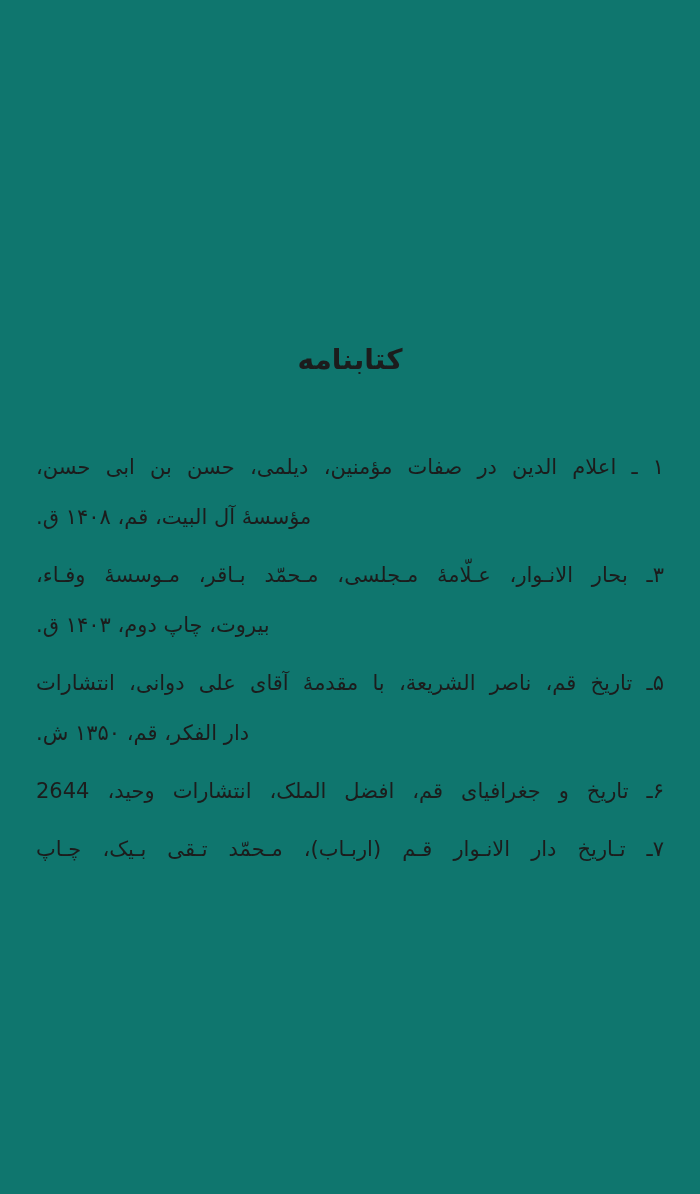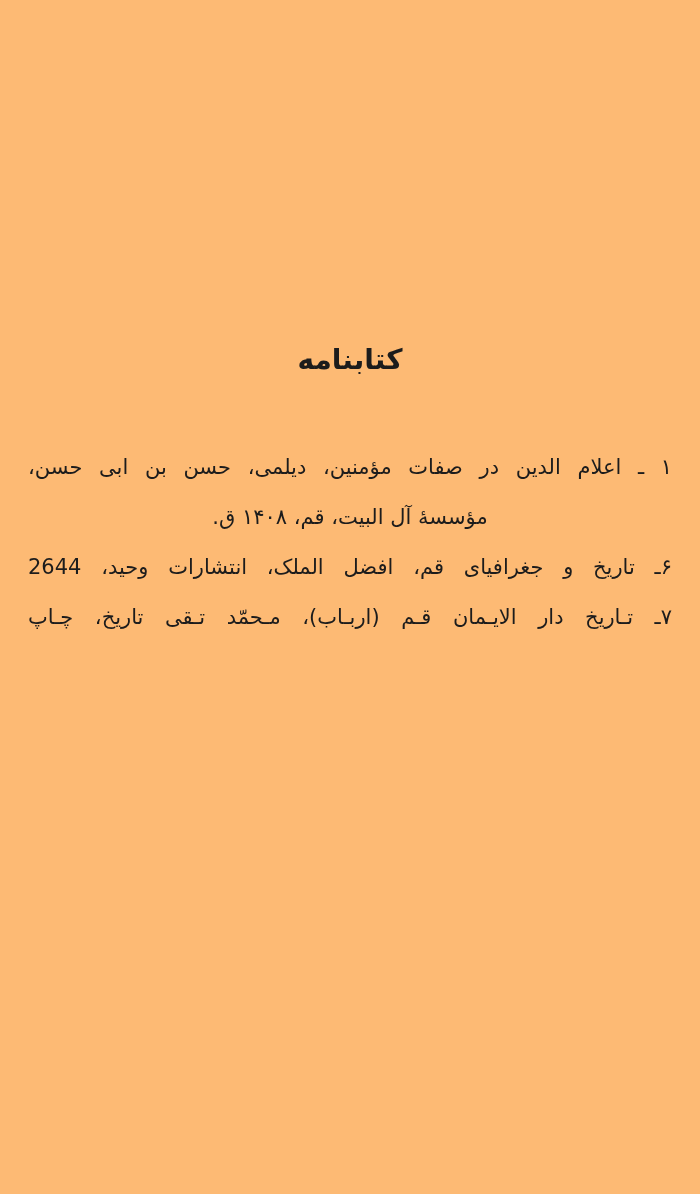--- a/index.html
+++ b/index.html
@@ -5,77 +5,85 @@
   html, body {
     margin: 0;
     padding: 0;
     background: #ffffff;
   }
   .page {
     position: relative;
     width: 700px;
     height: 1194px;
     margin: 0 auto;
-    background: #fdba74;
+    background: #0f766e;
     box-sizing: border-box;
     padding: 338px 28px 0 28px;
     font-family: "DejaVu Sans", sans-serif;
     color: #1c1c1c;
     direction: rtl;
     overflow: hidden;
   }
   .title {
     margin: 0;
     text-align: center;
     font-size: 28px;
     line-height: 44px;
     font-weight: bold;
     letter-spacing: 0;
   }
   .entries {
     margin-top: 60px;
   }
   .entry {
-    margin: 0;
+    margin: 8px;
   }
   .line {
     direction: rtl;
     font-size: 21px;
     line-height: 50px;
     white-space: normal;
   }
   .line.first {
     text-align: justify;
     text-align-last: justify;
     text-justify: inter-word;
   }
   .line.rest {
-    text-align: center;
+    text-align: left;
   }
 </style>
 </head>
 <body>
 
 <div class="page">
 
   <h1 class="title">کتابنامه</h1>
 
   <div class="entries">
 
     <div class="entry">
       <div class="line first">۱ ـ اعلام الدین در صفات مؤمنین، دیلمی، حسن بن ابی حسن،</div>
       <div class="line rest">مؤسسۀ آل البیت، قم، ۱۴۰۸ ق.</div>
     </div>
 
 
+    <div class="entry">
+      <div class="line first">۳ـ بحار الانـوار، عـلّامۀ مـجلسی، مـحمّد بـاقر، مـوسسۀ وفـاء،</div>
+      <div class="line rest">بیروت، چاپ دوم، ۱۴۰۳ ق.</div>
+    </div>
 
 
+    <div class="entry">
+      <div class="line first">۵ـ تاریخ قم، ناصر الشریعة، با مقدمۀ آقای علی دوانی، انتشارات</div>
+      <div class="line rest">دار الفکر، قم، ۱۳۵۰ ش.</div>
+    </div>
 
     <div class="entry">
       <div class="line first">۶ـ تاریخ و جغرافیای قم، افضل الملک، انتشارات وحید، 2644</div>
     </div>
 
     <div class="entry">
-      <div class="line first">۷ـ تـاریخ دار الایـمان قـم (اربـاب)، مـحمّد تـقی تاریخ، چـاپ</div>
+      <div class="line first">۷ـ تـاریخ دار الانـوار قـم (اربـاب)، مـحمّد تـقی بـیک، چـاپ</div>
     </div>
 
   </div>
 </div>
 
 </body></html>

